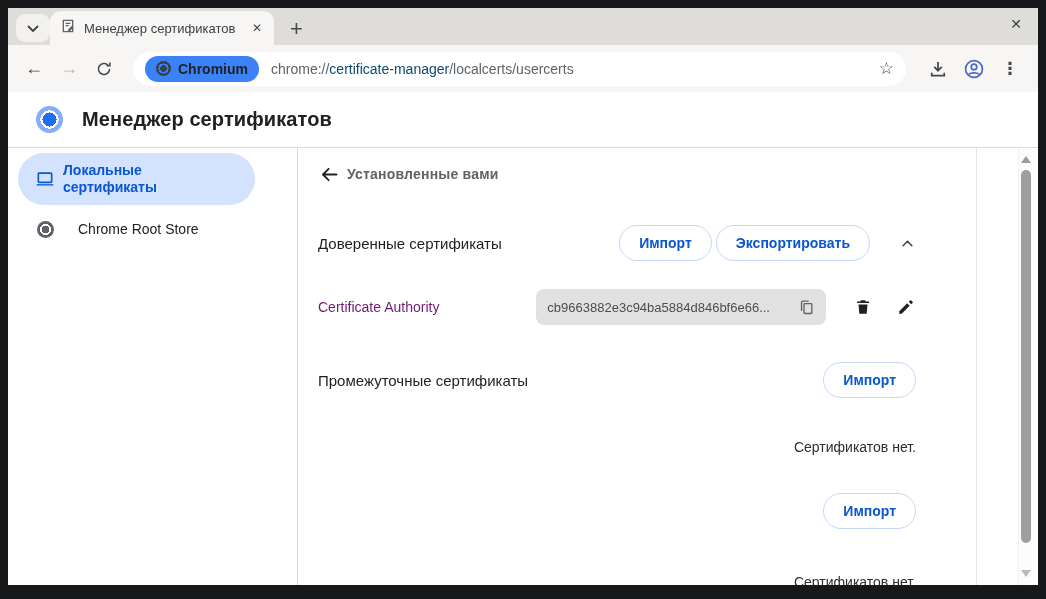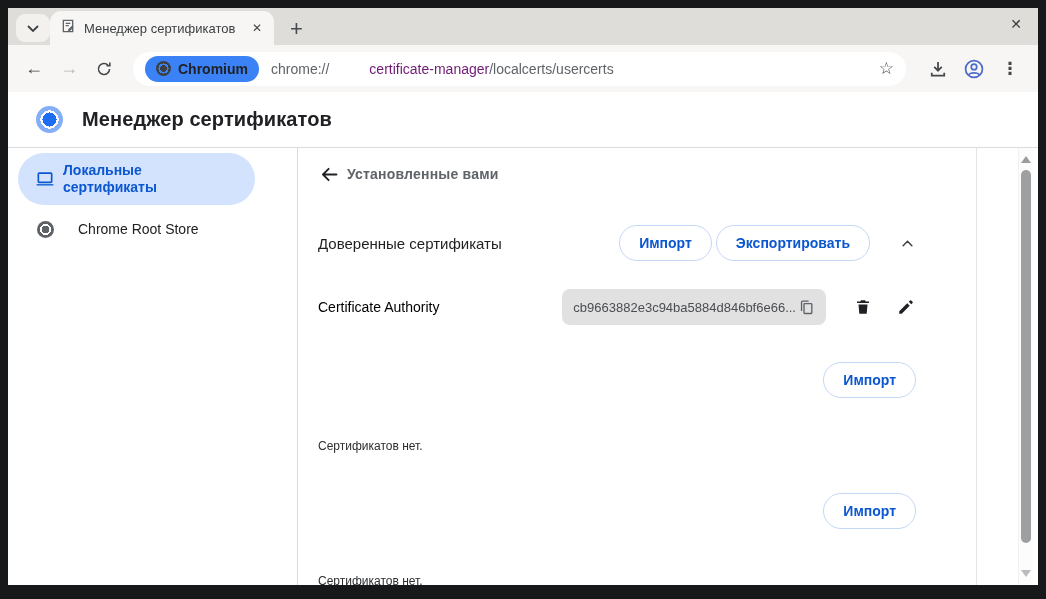--- a/index.html
+++ b/index.html
@@ -32,21 +32,21 @@
     font-size:18px; color:#44474a; margin-right:7px; }
   .nav-btn.disabled { color:#b7b9bc; }
   .urlbar { flex:1; height:34px; background:#ffffff; border-radius:17px;
     display:flex; align-items:center; padding:0 12px; margin:0 10px 0 8px; }
   .site-chip { display:flex; align-items:center; gap:7px; height:26px; padding:0 11px;
     background:#3b82f6; border-radius:13px; }
   .site-chip-label { font-size:14px; font-weight:600; color:#202124; }
   .chromium-mono { width:15px; height:15px; border-radius:50%;
     background:radial-gradient(circle,#3c4043 0 33%,transparent 33% 48%,#3c4043 48% 100%); }
   .url-text { margin-left:12px; font-size:14px; color:#5f6368; white-space:nowrap; }
-  .url-text .host { color:#701a75;padding-left:40px; }
+  .url-text .host { color:#0c4a6e; }
   .star { margin-left:auto; font-size:17px; color:#44474a; }
   .tb-icon { width:28px; height:28px; display:flex; align-items:center; justify-content:center; margin-left:8px; }
   .menu-dots { font-size:17px; color:#44474a; font-weight:700; }
   
   .page-header { height:56px; background:#fff; border-bottom:1px solid #dcdcdc;
     display:flex; align-items:center; padding-left:28px; gap:19px; flex:none; }
   .chromium-logo { width:27px; height:27px; border-radius:50%;
     background:radial-gradient(circle,#1d6ef3 0 37%,#ffffff 37% 48%,#84aef8 48% 100%); }
   .page-title { font-size:20px; font-weight:600; color:#202124; letter-spacing:.1px; }
   
@@ -64,34 +64,34 @@
   .main-card { width:679px; flex:none; border-right:1px solid #e5e5e5; padding:0 60px 0 20px; }
   .back-row { display:flex; align-items:center; gap:7px; padding-top:16px; height:36px; }
   .back-btn { width:22px; height:22px; display:flex; align-items:center; justify-content:center; }
   .back-title { font-size:14px; font-weight:600; color:#5f6368; letter-spacing:.2px; }
   .section-row { display:flex; align-items:center; height:36px; }
   .section-row.trusted { margin-top:41px; }
   .section-row.cert { margin-top:28px; }
   .section-row.intermediate { margin-top:37px; }
   .section-row.untrusted { margin-top:36px; }
   .section-title { font-size:15px; color:#1f1f1f; }
-  .row-label { font-size:14px; color:#000000; }
+  .row-label { font-size:14px; color:#701a75; }
   .spacer { flex:1; }
   .btn-outline { display:inline-flex; align-items:center; justify-content:center; height:36px;
     padding:0 19px; border:1px solid #c4d7f7; border-radius:18px; background:#fff;
     color:#0b57d0; font-size:14px; font-weight:600; white-space:nowrap; }
   .btn-gap { margin-left:4px; }
   .collapse-btn { width:17px; height:17px; margin-left:29px; display:flex; align-items:center; justify-content:center; }
-  .hash-chip { display:flex; align-items:center; gap:0; height:36px; padding:0 10px 0 11px;
+  .hash-chip { display:flex; align-items:center; gap:26px; height:36px; padding:0 10px 0 11px;
     background:#e1e1e1; border-radius:8px; }
   .hash-text { font-size:13px; color:#4b4d50; letter-spacing:0; }
   .icon-btn { width:20px; height:20px; display:flex; align-items:center; justify-content:center; }
   .trash-btn { margin-left:27px; }
   .edit-btn { margin-left:23px; }
-  .empty-text { font-size:12px; color:#2c2e30; margin-top:41px; height:18px; }
+  .empty-text { font-size:14px; color:#2c2e30; margin-top:41px; height:18px;text-align:right; }
   .empty-text.last { margin-top:45px; }
   
   .scrollbar { position:absolute; right:5px; top:0; bottom:0; width:15px;
     background:#fcfcfc; border-left:1px solid #f1f1f1; display:flex; flex-direction:column; align-items:center; }
   .sb-arrow-up { margin-top:8px; width:0; height:0; border-left:5px solid transparent;
     border-right:5px solid transparent; border-bottom:7px solid #9a9da0; }
   .sb-thumb { margin-top:7px; width:10px; height:373px; border-radius:5px; background:#9d9fa1; }
   .sb-arrow-down { margin-top:auto; margin-bottom:8px; width:0; height:0; border-left:5px solid transparent;
     border-right:5px solid transparent; border-top:7px solid #b8babd; }
 </style>
@@ -222,20 +222,21 @@
             </svg>
         </span>
         <span class="icon-btn edit-btn">
           <svg width="18" height="18" viewBox="0 0 24 24">
               <path d="M3 17.7V21h3.3L16.9 10.4l-3.3-3.3L3 17.7zM20.7 6.6a1.1 1.1 0 0 0 0-1.6l-1.7-1.7a1.1 1.1 0 0 0-1.6 0l-1.7 1.7 3.3 3.3 1.7-1.7z" fill="#202124"></path>
             </svg>
         </span>
       </div>
 
       <div class="section-row intermediate">
+        <span class="section-title">Промежуточные сертификаты</span>
         <span class="spacer"></span>
         <button class="btn-outline">Импорт</button>
       </div>
       <div class="empty-text">Сертификатов нет.</div>
 
       <div class="section-row untrusted">
         <span class="spacer"></span>
         <button class="btn-outline">Импорт</button>
       </div>
       <div class="empty-text last">Сертификатов нет.</div>

